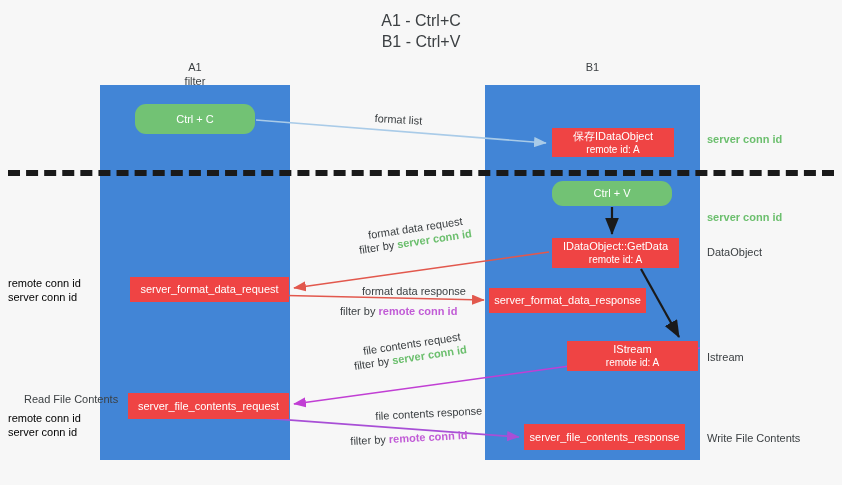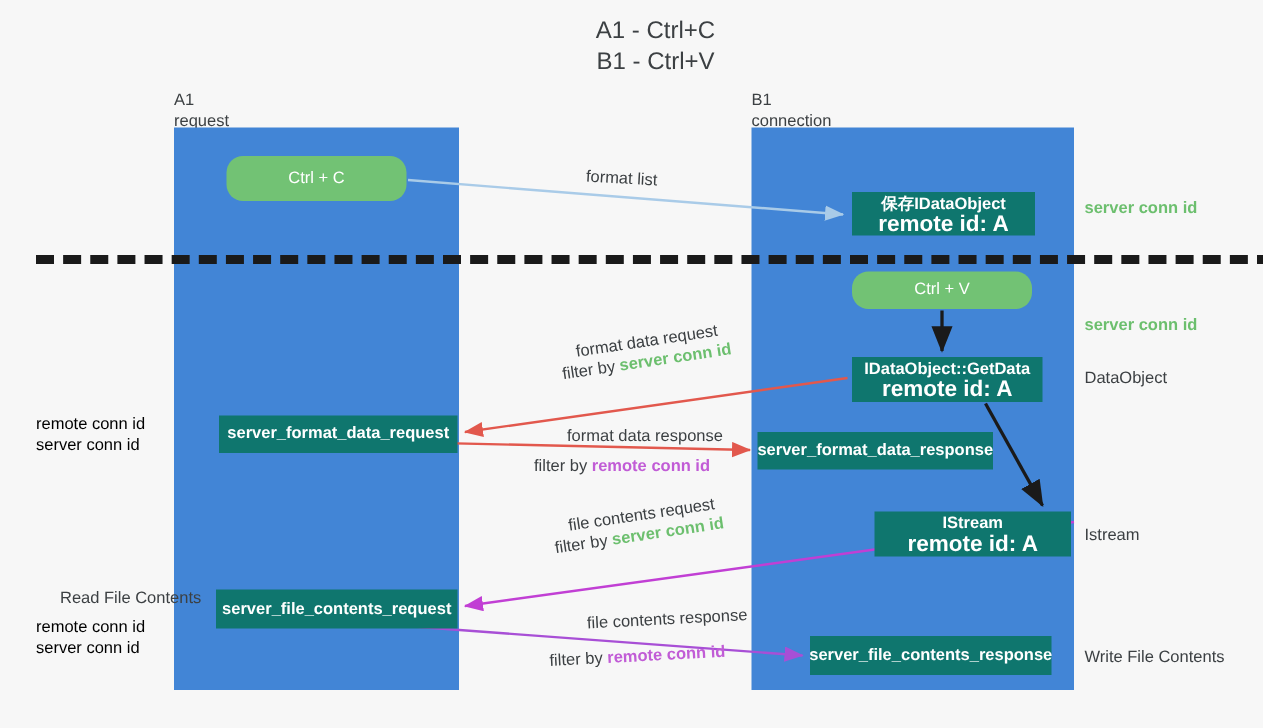--- a/index.html
+++ b/index.html
@@ -3,31 +3,31 @@
 <meta charset="utf-8">
 <style>
   html,body{margin:0;padding:0;}
   body{
     width:842px;height:485px;
     background:#f7f7f7;
     font-family:"Liberation Sans","DejaVu Sans",sans-serif;
     position:relative;overflow:hidden;
     -webkit-font-smoothing:antialiased;
   }
-  .stage{position:absolute;left:16px;top:0;width:711px;height:485px;}
+  .stage{position:absolute;left:0;top:0;width:711px;height:485px;}
 
   
   .title{
     position:absolute;left:0;top:10px;width:842px;
     text-align:center;color:#3c4043;font-size:16px;line-height:21px;
   }
 
   
   .lane-head{
-    position:absolute;color:#3c4043;
+    position:absolute;text-align:center;color:#3c4043;
     font-size:11px;line-height:14px;
   }
 
   
   .lane{position:absolute;background:#4285d6;}
   #lane-a1{left:100px;top:85px;width:190px;height:375px;}
   #lane-b1{left:485px;top:85px;width:215px;height:375px;}
 
   
   .dash-sep{
@@ -39,22 +39,22 @@
   .arrows{position:absolute;left:0;top:0;width:842px;height:485px;overflow:visible;}
 
   
   .node{
     position:absolute;display:flex;flex-direction:column;
     align-items:center;justify-content:center;
     color:#ffffff;font-size:11px;line-height:13px;text-align:center;
     box-sizing:border-box;
   }
   .node.green{background:#72c274;border-radius:11px;}
-  .node.orange{background:#0f766e;font-weight:bold;}
-  .node .l2{font-size:15px;line-height:13px;}
+  .node.orange{background:#ef4444;}
+  .node .l2{font-size:10px;line-height:13px;}
 
   #n-ctrlc{left:135px;top:104px;width:120px;height:30px;}
   #n-save-ido{left:552px;top:128px;width:122px;height:29px;}
   #n-ctrlv{left:552px;top:181px;width:120px;height:25px;}
   #n-getdata{left:552px;top:238px;width:127px;height:30px;}
   #n-fmt-req{left:130px;top:277px;width:159px;height:25px;}
   #n-fmt-resp{left:489px;top:288px;width:157px;height:25px;}
   #n-istream{left:567px;top:341px;width:131px;height:30px;}
   #n-file-req{left:128px;top:393px;width:161px;height:26px;}
   #n-file-resp{left:524px;top:424px;width:161px;height:26px;}
@@ -99,25 +99,24 @@
 
 <div class="stage">
 
   <div class="title">
     <div>A1 - Ctrl+C</div>
     <div>B1 - Ctrl+V</div>
   </div>
 
   <div class="lane-head" style="left:100px;top:60px;width:190px;">
     <div>A1</div>
-    <div>request</div>
+    <div>filter</div>
   </div>
   <div class="lane-head" style="left:485px;top:60px;width:215px;">
     <div>B1</div>
-    <div>connection</div>
   </div>
 
   <div class="lane" id="lane-a1"></div>
   <div class="lane" id="lane-b1"></div>
 
   <svg class="arrows" viewBox="0 0 842 485" width="842" height="485">
     <defs>
       <marker id="ah-blue" markerWidth="9" markerHeight="9" refX="7.5" refY="3.2" orient="auto" markerUnits="strokeWidth">
         <path d="M0,0 L8,3.2 L0,6.4 z" fill="#a9cbe8"></path>
       </marker>

